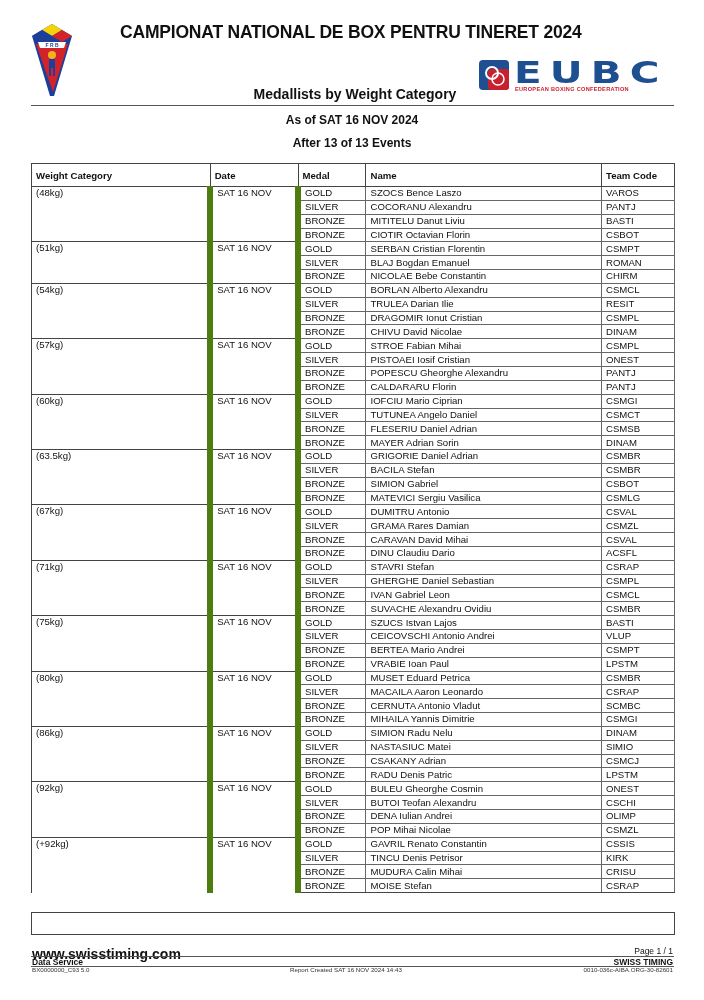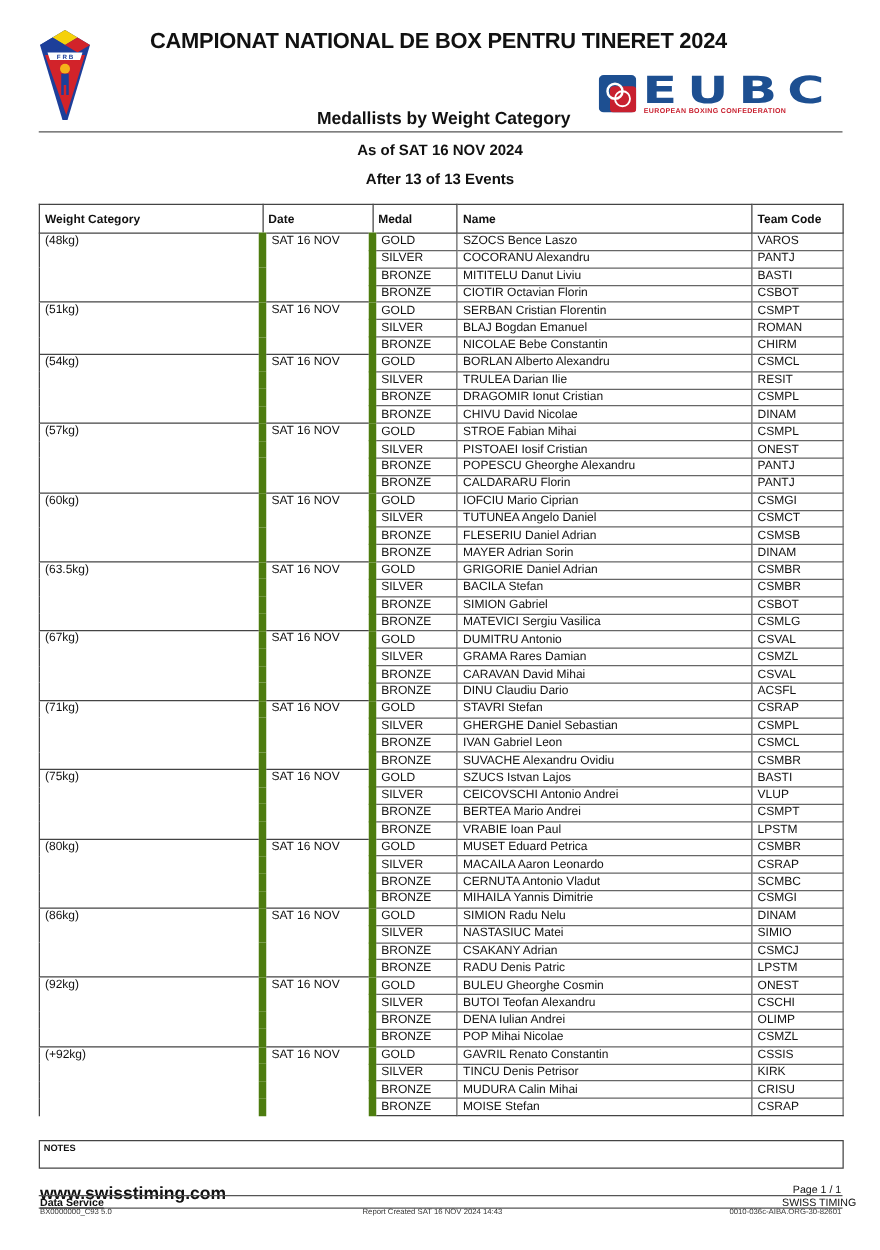--- a/index.html
+++ b/index.html
@@ -24,21 +24,21 @@
   td.md, td.nm, td.tc { border: 1px solid #666; border-top-width: 0.5px; border-bottom-width: 0.5px; }
   tr.grp-start td { border-top: 1.5px solid #444; }
   tr.last td { border-bottom: 1.5px solid #444; }
 
   .notes { position: absolute; left: 31px; top: 912px; width: 644px; height: 23px; border: 1px solid #444; padding: 1px 3px; font-size: 7.2px; line-height: 9.5px; }
   .notes .h { font-weight: bold; font-size: 7.4px; }
   .foot-url { position: absolute; left: 32px; top: 946px; font-size: 14px; font-weight: bold; }
   .foot-page { position: absolute; right: 31px; top: 946px; font-size: 8.5px; }
   .foot-rule1 { position: absolute; left: 31px; right: 30px; top: 956px; border-top: 1px solid #555; }
   .foot-ds { position: absolute; left: 32px; top: 957px; font-size: 8.5px; font-weight: bold; text-decoration: underline; }
-  .foot-st { position: absolute; right: 19px; top: 957px; font-size: 8.5px; font-weight: normal; padding-left: 48px; }
+  .foot-st { position: absolute; right: 31px; top: 957px; font-size: 8.5px; font-weight: bold; padding-left: 48px; }
   .foot-rule2 { position: absolute; left: 31px; right: 30px; top: 966px; border-top: 1px solid #555; }
   .foot-code { position: absolute; left: 32px; top: 966px; font-size: 6.2px; color: #333; }
   .foot-created { position: absolute; left: 290px; top: 966px; font-size: 6.2px; color: #333; }
   .foot-ref { position: absolute; right: 31px; top: 966px; font-size: 6.2px; color: #333; }
 </style>
 </head>
 <body>
 
 <svg class="logo-frb" viewBox="0 0 48 76">
   <polygon points="4,14 24,2 44,14 26,74 22,74" fill="#1d3f9a"></polygon>
@@ -368,21 +368,20 @@
       </tr>
       <tr class="last">
         <td class="md">BRONZE</td>
         <td class="nm">MOISE Stefan</td>
         <td class="tc">CSRAP</td>
       </tr>
     </tbody>
 </table>
 
 <div class="notes">
-  <div class="h">NOTES</div>
 </div>
 
 <div class="foot-url">www.swisstiming.com</div>
 <div class="foot-page">Page 1 / 1</div>
 <div class="foot-rule1"></div>
 <div class="foot-ds">Data Service</div>
 <div class="foot-st">SWISS TIMING</div>
 <div class="foot-rule2"></div>
 <div class="foot-code">BX0000000_C93 5.0</div>
 <div class="foot-created">Report Created  SAT 16 NOV 2024 14:43</div>

